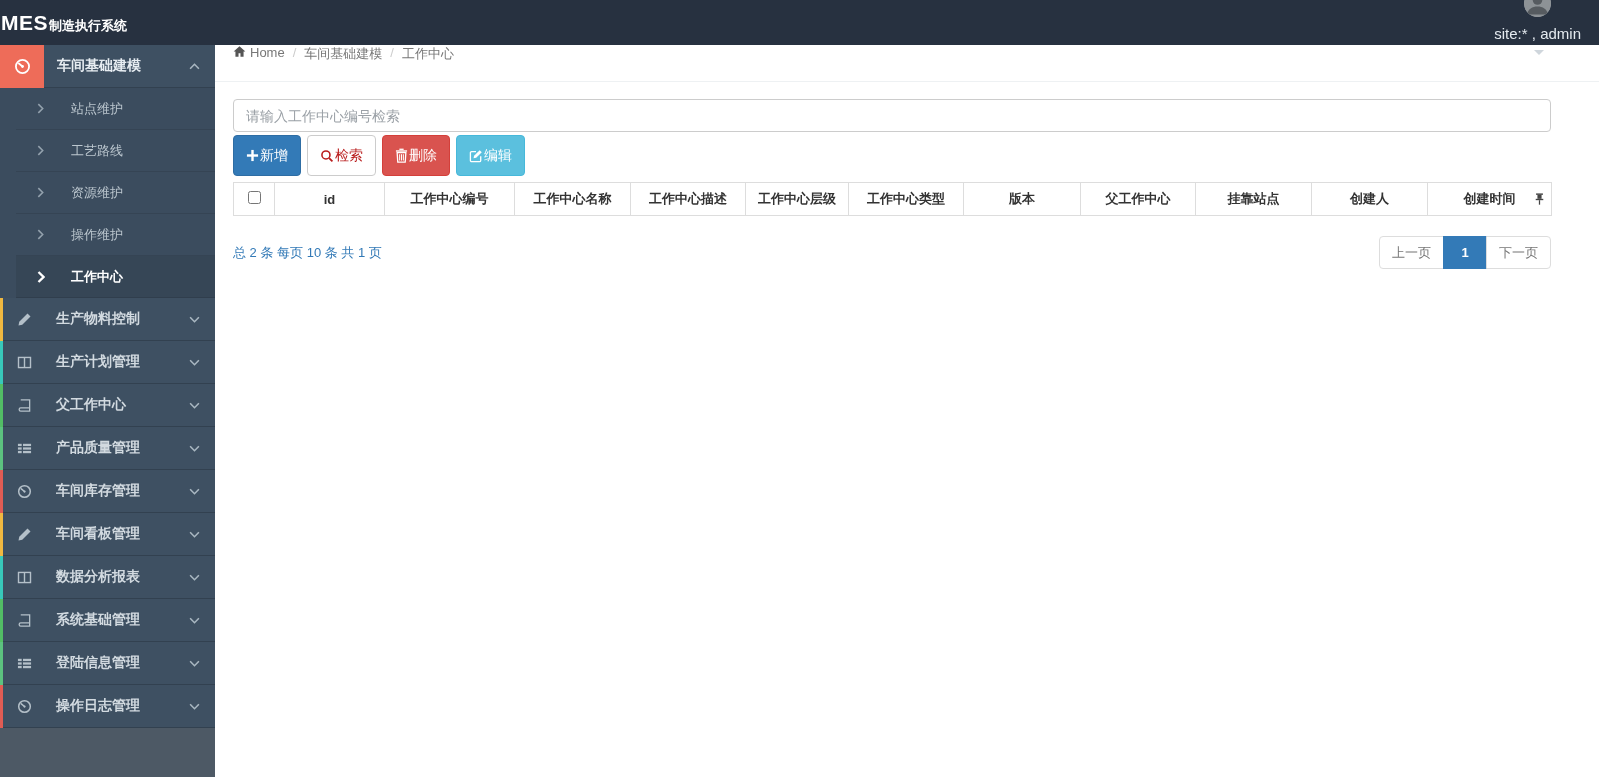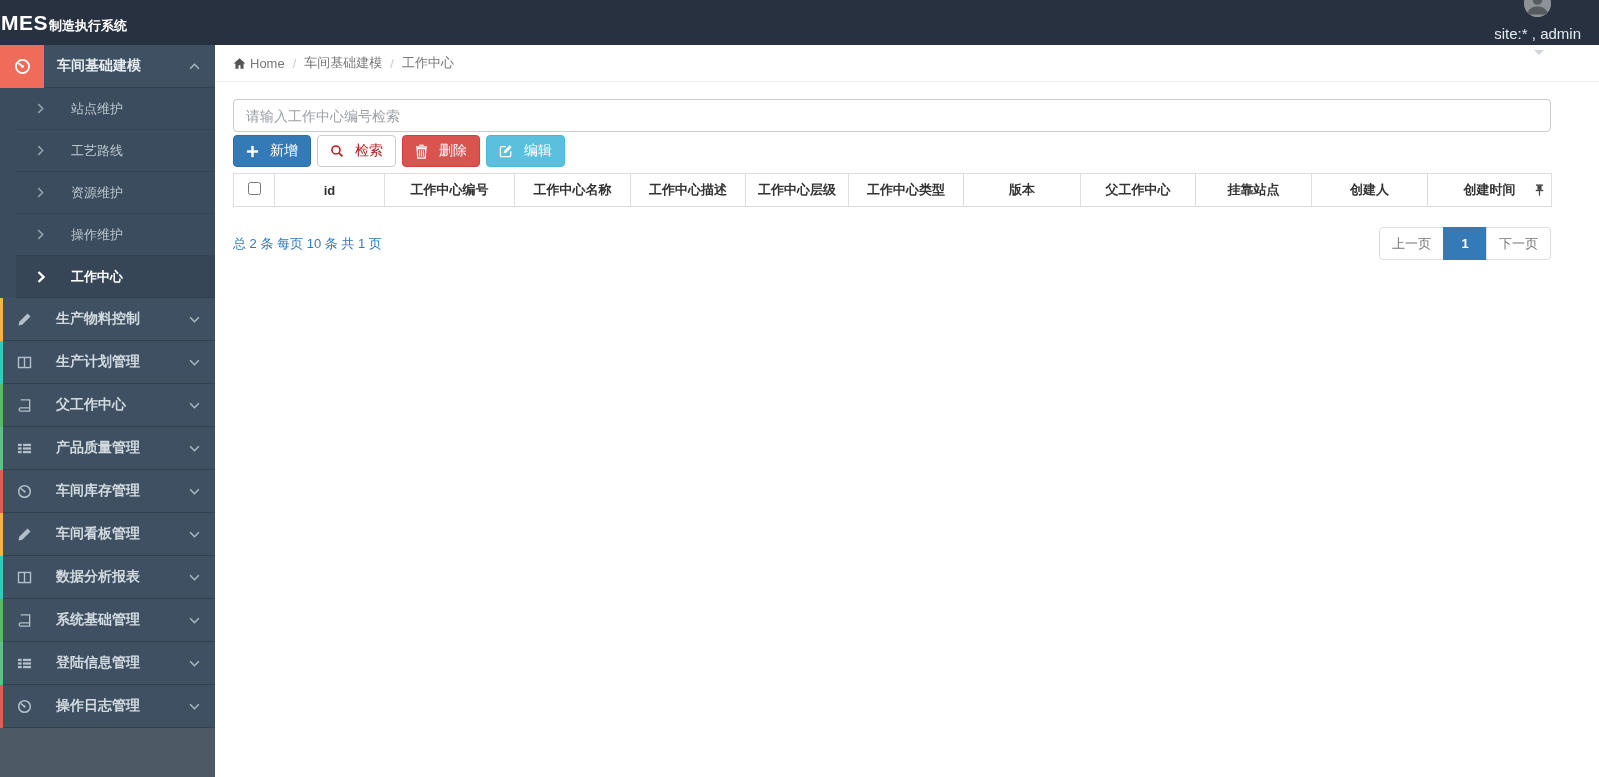--- a/index.html
+++ b/index.html
@@ -27,31 +27,31 @@
   .grp-caret { margin-right:15px; color:#aab8c2; display:flex; }
   .submenu { background:#3b4c5e; }
   .sub-item { height:42px; display:flex; align-items:center; border-bottom:1px solid rgba(0,0,0,.1); color:#bcc7cf; font-size:13px; cursor:pointer;margin-left:16px; }
   .sub-item .angle { margin-left:21px; width:8px; display:flex; color:#93a1ad; }
   .sub-item .sub-label { margin-left:26px; }
   .sub-item.active { color:#fff; font-weight:bold; background:rgba(0,0,0,.08); }
   .sub-item.active .angle { color:#fff; }
 
   
   .main { margin-left:215px; height:732px; background:#fff; }
-  .breadcrumb { height:37px; display:flex; align-items:center; padding-left:18px; font-size:13px; color:#777; background:#fff; border-bottom:1px solid #eef1f3; }
+  .breadcrumb { height:37px; display:flex; align-items:flex-start; padding-left:18px; font-size:13px; color:#777; background:#fff; border-bottom:1px solid #eef1f3; }
   .breadcrumb .home-ic { color:#555; margin-right:4px; display:flex; }
   .crumb-sep { color:#ccc; margin:0 8px; }
   .crumb-link { color:#777; cursor:pointer; }
 
   .content { padding:17px 48px 0 18px; }
   .search-input { width:100%; height:33px; border:1px solid #ccc; border-radius:4px; padding:6px 12px; font-size:14px; color:#555; outline:none; font-family:inherit; }
   .search-input::placeholder { color:#9aa0a6; }
 
   .btn-row { margin-top:3px; display:flex; gap:6px; }
-  .btn { height:32px; padding:0 12px; font-size:14px; border-radius:4px; display:inline-flex; align-items:center; gap:11px; cursor:pointer; border:1px solid transparent; font-family:inherit; }
+  .btn { height:41px; padding:0 12px; font-size:14px; border-radius:4px; display:inline-flex; align-items:center; gap:1px; cursor:pointer; border:1px solid transparent; font-family:inherit; }
   .btn-primary { background:#337ab7; border-color:#2e6da4; color:#fff; }
   .btn-default { background:#fff; border-color:#ccc; color:#b91c1c; }
   .btn-danger { background:#d9534f; border-color:#d43f3a; color:#fff; }
   .btn-info { background:#5bc0de; border-color:#46b8da; color:#fff; }
 
   table.grid { margin-top:6px; width:100%; border-collapse:collapse; table-layout:fixed; font-size:13px; }
   .grid th, .grid td { border:1px solid #ddd; height:33px; text-align:center; white-space:nowrap; overflow:hidden; padding:0 4px; }
   .grid th { font-weight:bold; color:#333; position:relative; }
   .grid tr.striped td { background:#f7f7f7; }
   .grid input[type=checkbox] { width:13px; height:13px; cursor:pointer; }

